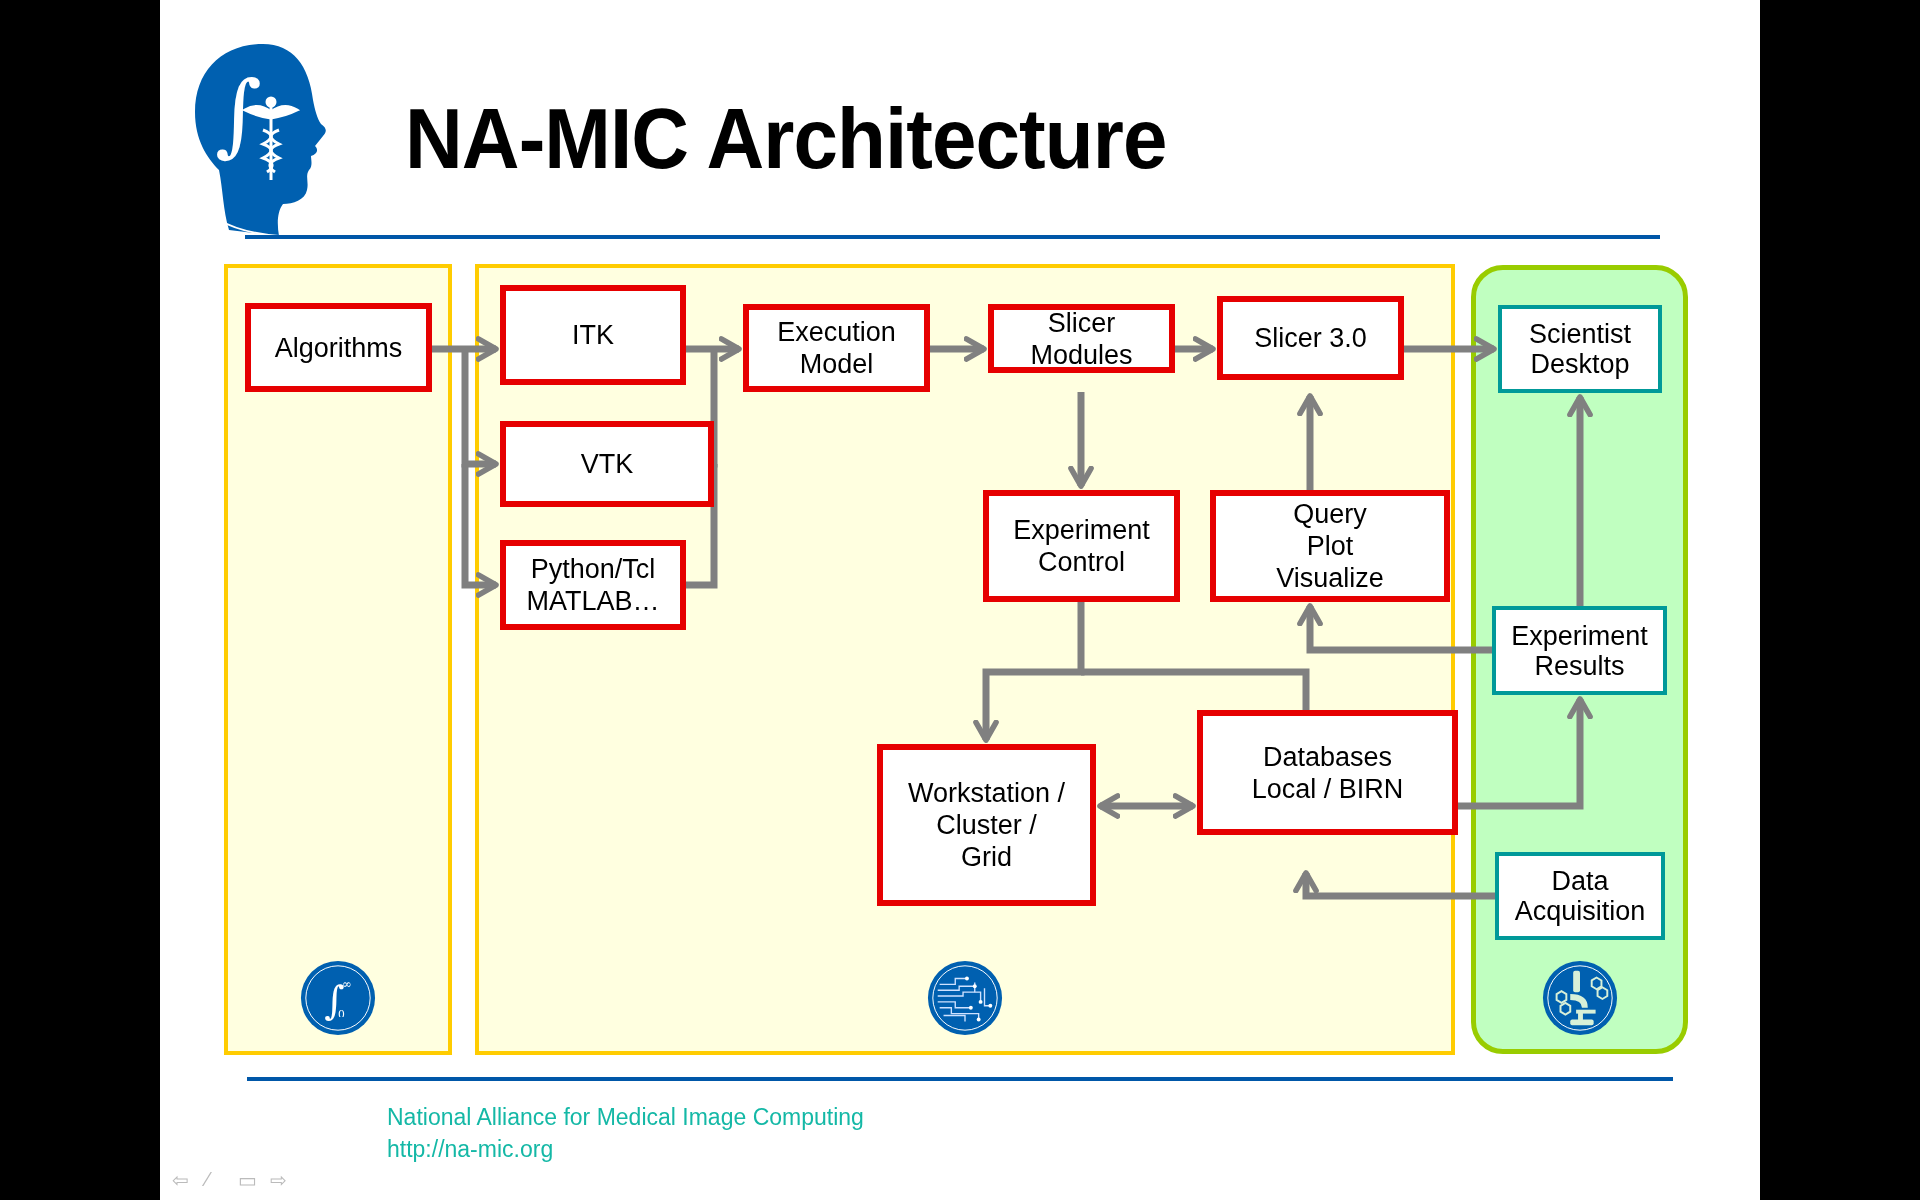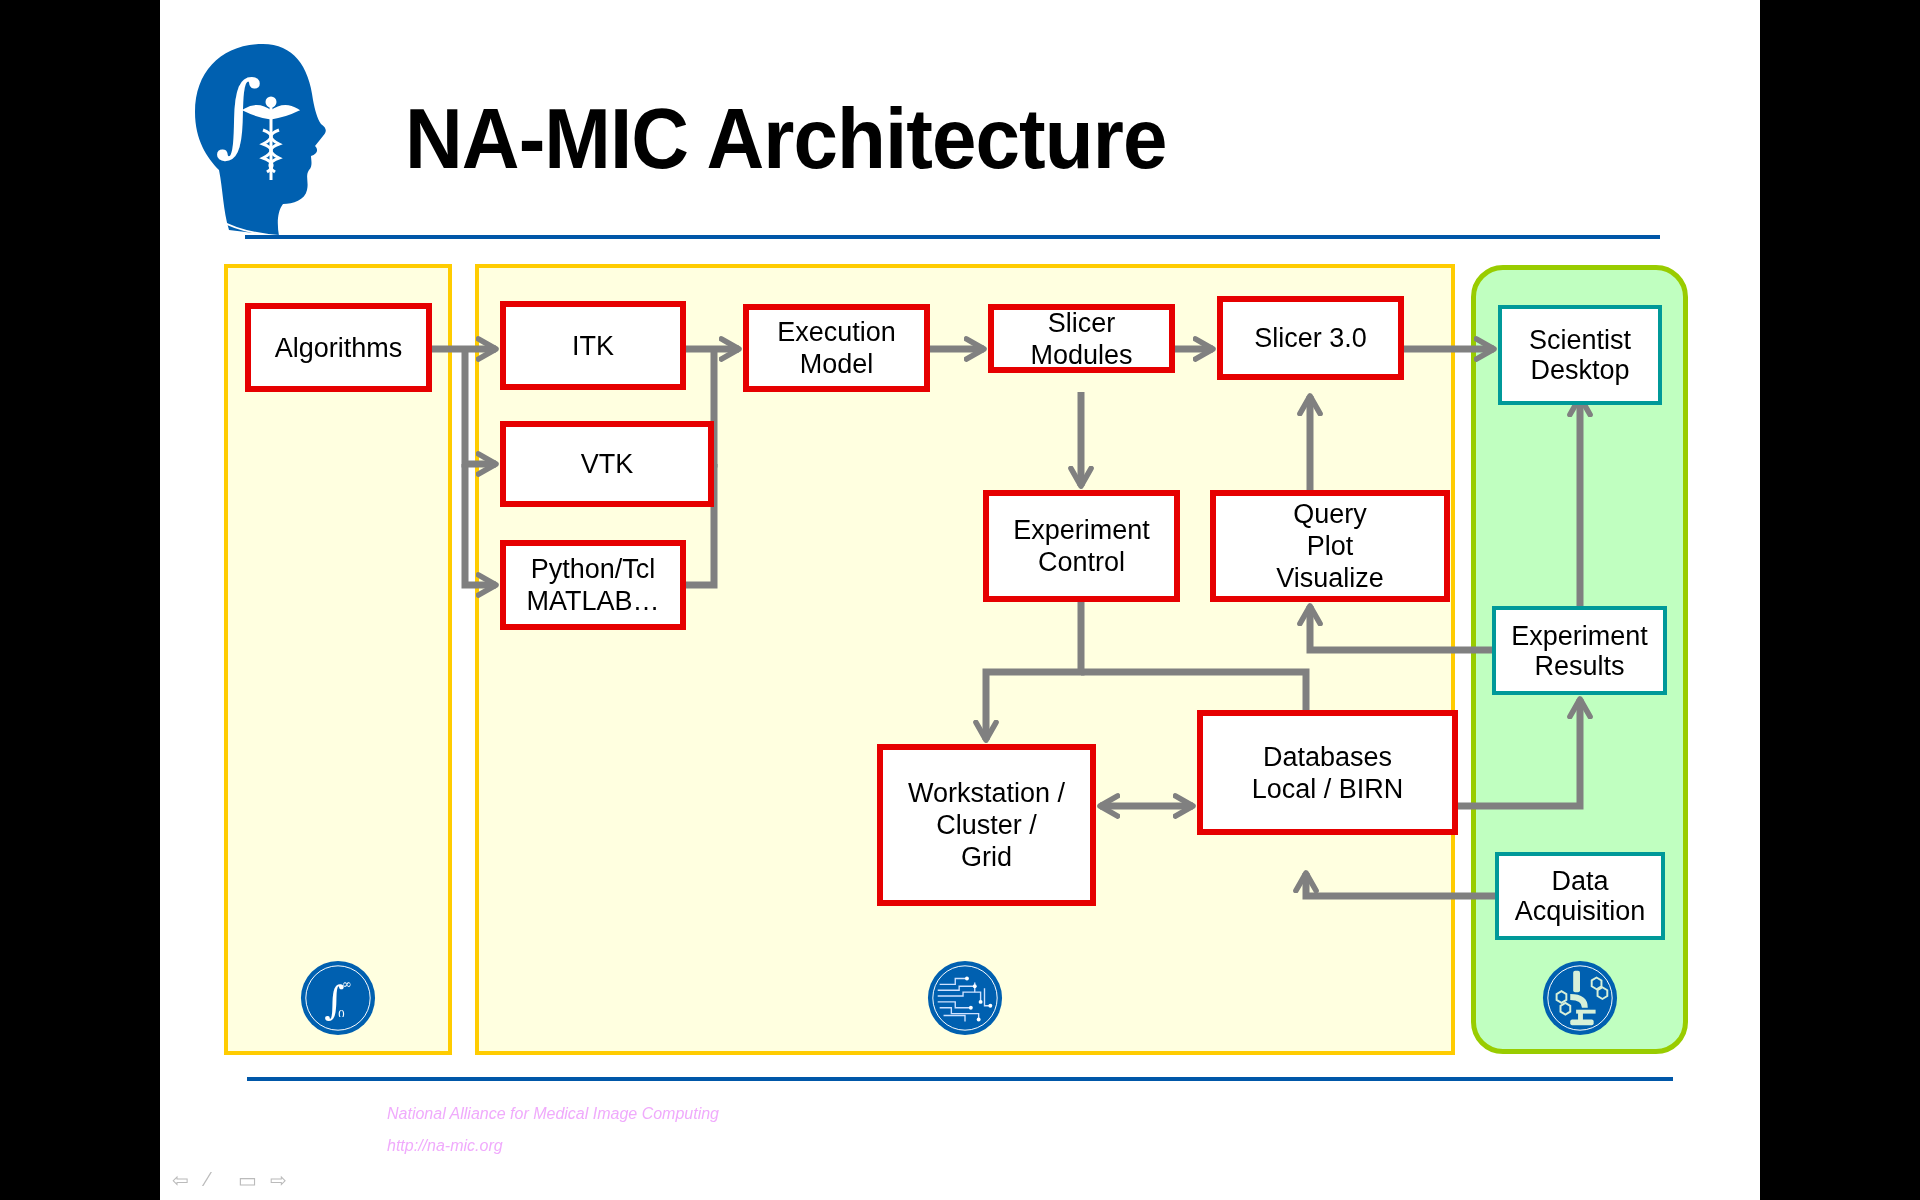--- a/index.html
+++ b/index.html
@@ -12,22 +12,22 @@
   .rule { position:absolute; background:#0057A8; }
   .panel { position:absolute; box-sizing:border-box; }
   .panel.yellow { background:#FFFFE0; border:4px solid #FFCC00; }
   .panel.green { background:#C0FFC0; border:5px solid #99CC00; border-radius:32px; }
   .box { position:absolute; box-sizing:border-box; background:#fff; display:flex;
          align-items:center; justify-content:center; text-align:center;
          font-size:27px; line-height:32px; color:#000; white-space:pre-line; }
   .box.red { border:6px solid #E60000; }
   .box.teal { border:4px solid #009999; line-height:30px; }
   svg.wires { position:absolute; left:0; top:0; }
-  .footer-text { position:absolute; left:387px; font-style:italic; color:#f0abfc;
-                 font-size:16px; line-height:1; white-space:nowrap; }
+  .footer-text { position:absolute; left:387px; color:#14b8a6;
+                 font-size:23px; line-height:1; white-space:nowrap; }
   .nav { position:absolute; top:1168px; font-size:20px; color:#bbb; }
   .badge { position:absolute; width:78px; height:78px; }
 </style>
 </head>
 <body>
 
 <div class="slide"></div>
 
 <svg class="abs" style="left:193px;top:40px" width="160" height="200" viewBox="0 0 160 200">
   <path d="M70 4 C30 4 2 30 2 72 C2 100 14 118 26 130 C30 150 30 170 36 190 L86 196 C84 184 84 172 90 164 C100 164 112 160 114 150 C116 142 112 136 116 130 C120 126 118 120 118 116 C124 114 126 110 122 106 L130 96 C134 92 134 88 128 84 C124 78 122 70 120 60 C116 26 100 4 70 4 Z" fill="#0060B0"></path>
@@ -83,41 +83,41 @@
 
     <polyline points="1492,650 1310,650 1310,606" marker-end="url(#ah)"></polyline>
 
     <line x1="1580" y1="606" x2="1580" y2="397" marker-end="url(#ah)"></line>
 
     <polyline points="1495,896 1306,896 1306,873" marker-end="url(#ah)"></polyline>
   </g>
 </svg>
 
 <div class="box red" style="left:245px;top:303px;width:187px;height:89px">Algorithms</div>
-<div class="box red" style="left:500px;top:301px;width:186px;height:89px">ITK</div>
+<div class="box red" style="left:500px;top:285px;width:186px;height:100px">ITK</div>
 <div class="box red" style="left:500px;top:421px;width:214px;height:86px">VTK</div>
 <div class="box red" style="left:500px;top:540px;width:186px;height:90px">Python/Tcl
 MATLAB…</div>
 <div class="box red" style="left:743px;top:304px;width:187px;height:88px">Execution
 Model</div>
 <div class="box red" style="left:988px;top:304px;width:187px;height:69px">Slicer
 Modules</div>
 <div class="box red" style="left:1217px;top:296px;width:187px;height:84px">Slicer 3.0</div>
 <div class="box red" style="left:983px;top:490px;width:197px;height:112px">Experiment
 Control</div>
 <div class="box red" style="left:1210px;top:490px;width:240px;height:112px">Query
 Plot
 Visualize</div>
 <div class="box red" style="left:877px;top:744px;width:219px;height:162px">Workstation /
 Cluster /
 Grid</div>
 <div class="box red" style="left:1197px;top:710px;width:261px;height:125px">Databases
 Local / BIRN</div>
 
-<div class="box teal" style="left:1498px;top:305px;width:164px;height:100px">Scientist
+<div class="box teal" style="left:1498px;top:305px;width:164px;height:88px">Scientist
 Desktop</div>
 <div class="box teal" style="left:1492px;top:606px;width:175px;height:89px">Experiment
 Results</div>
 <div class="box teal" style="left:1495px;top:852px;width:170px;height:88px">Data
 Acquisition</div>
 
 <svg class="badge" style="left:299px;top:959px" viewBox="0 0 80 80">
   <circle cx="40" cy="40" r="38" fill="#0060B0"></circle>
   <circle cx="40" cy="40" r="33" fill="none" stroke="#fff" stroke-width="1"></circle>
   <text x="26" y="56" font-family="DejaVu Serif, serif" font-style="italic" font-size="40" fill="#fff">∫</text>

